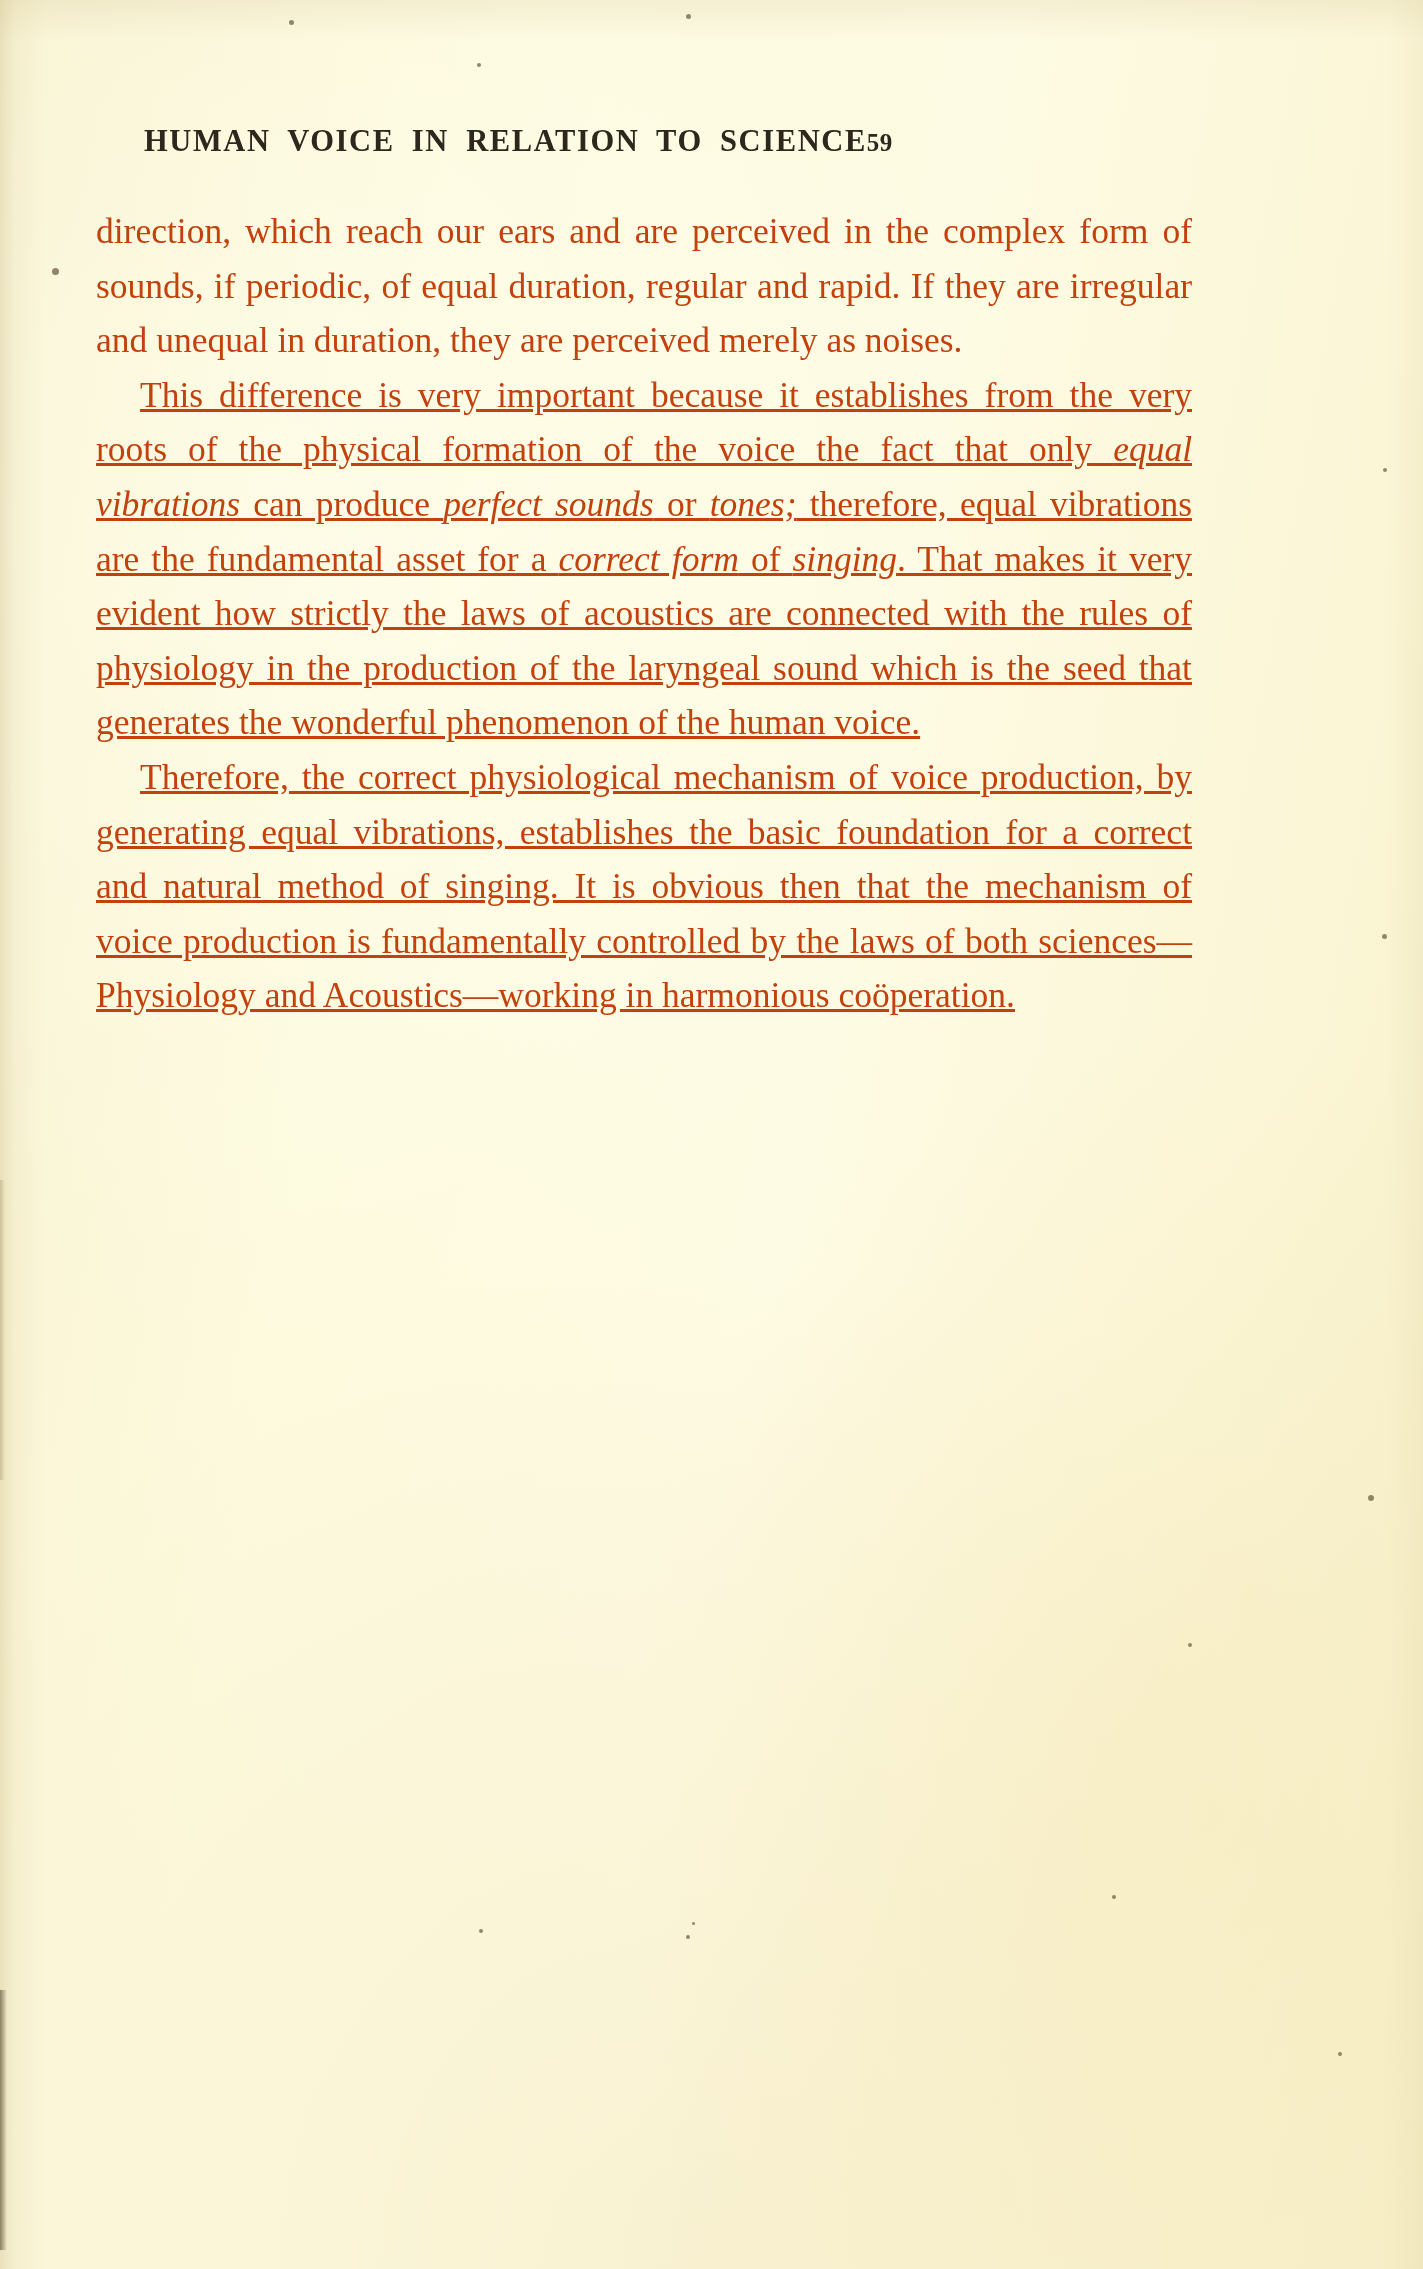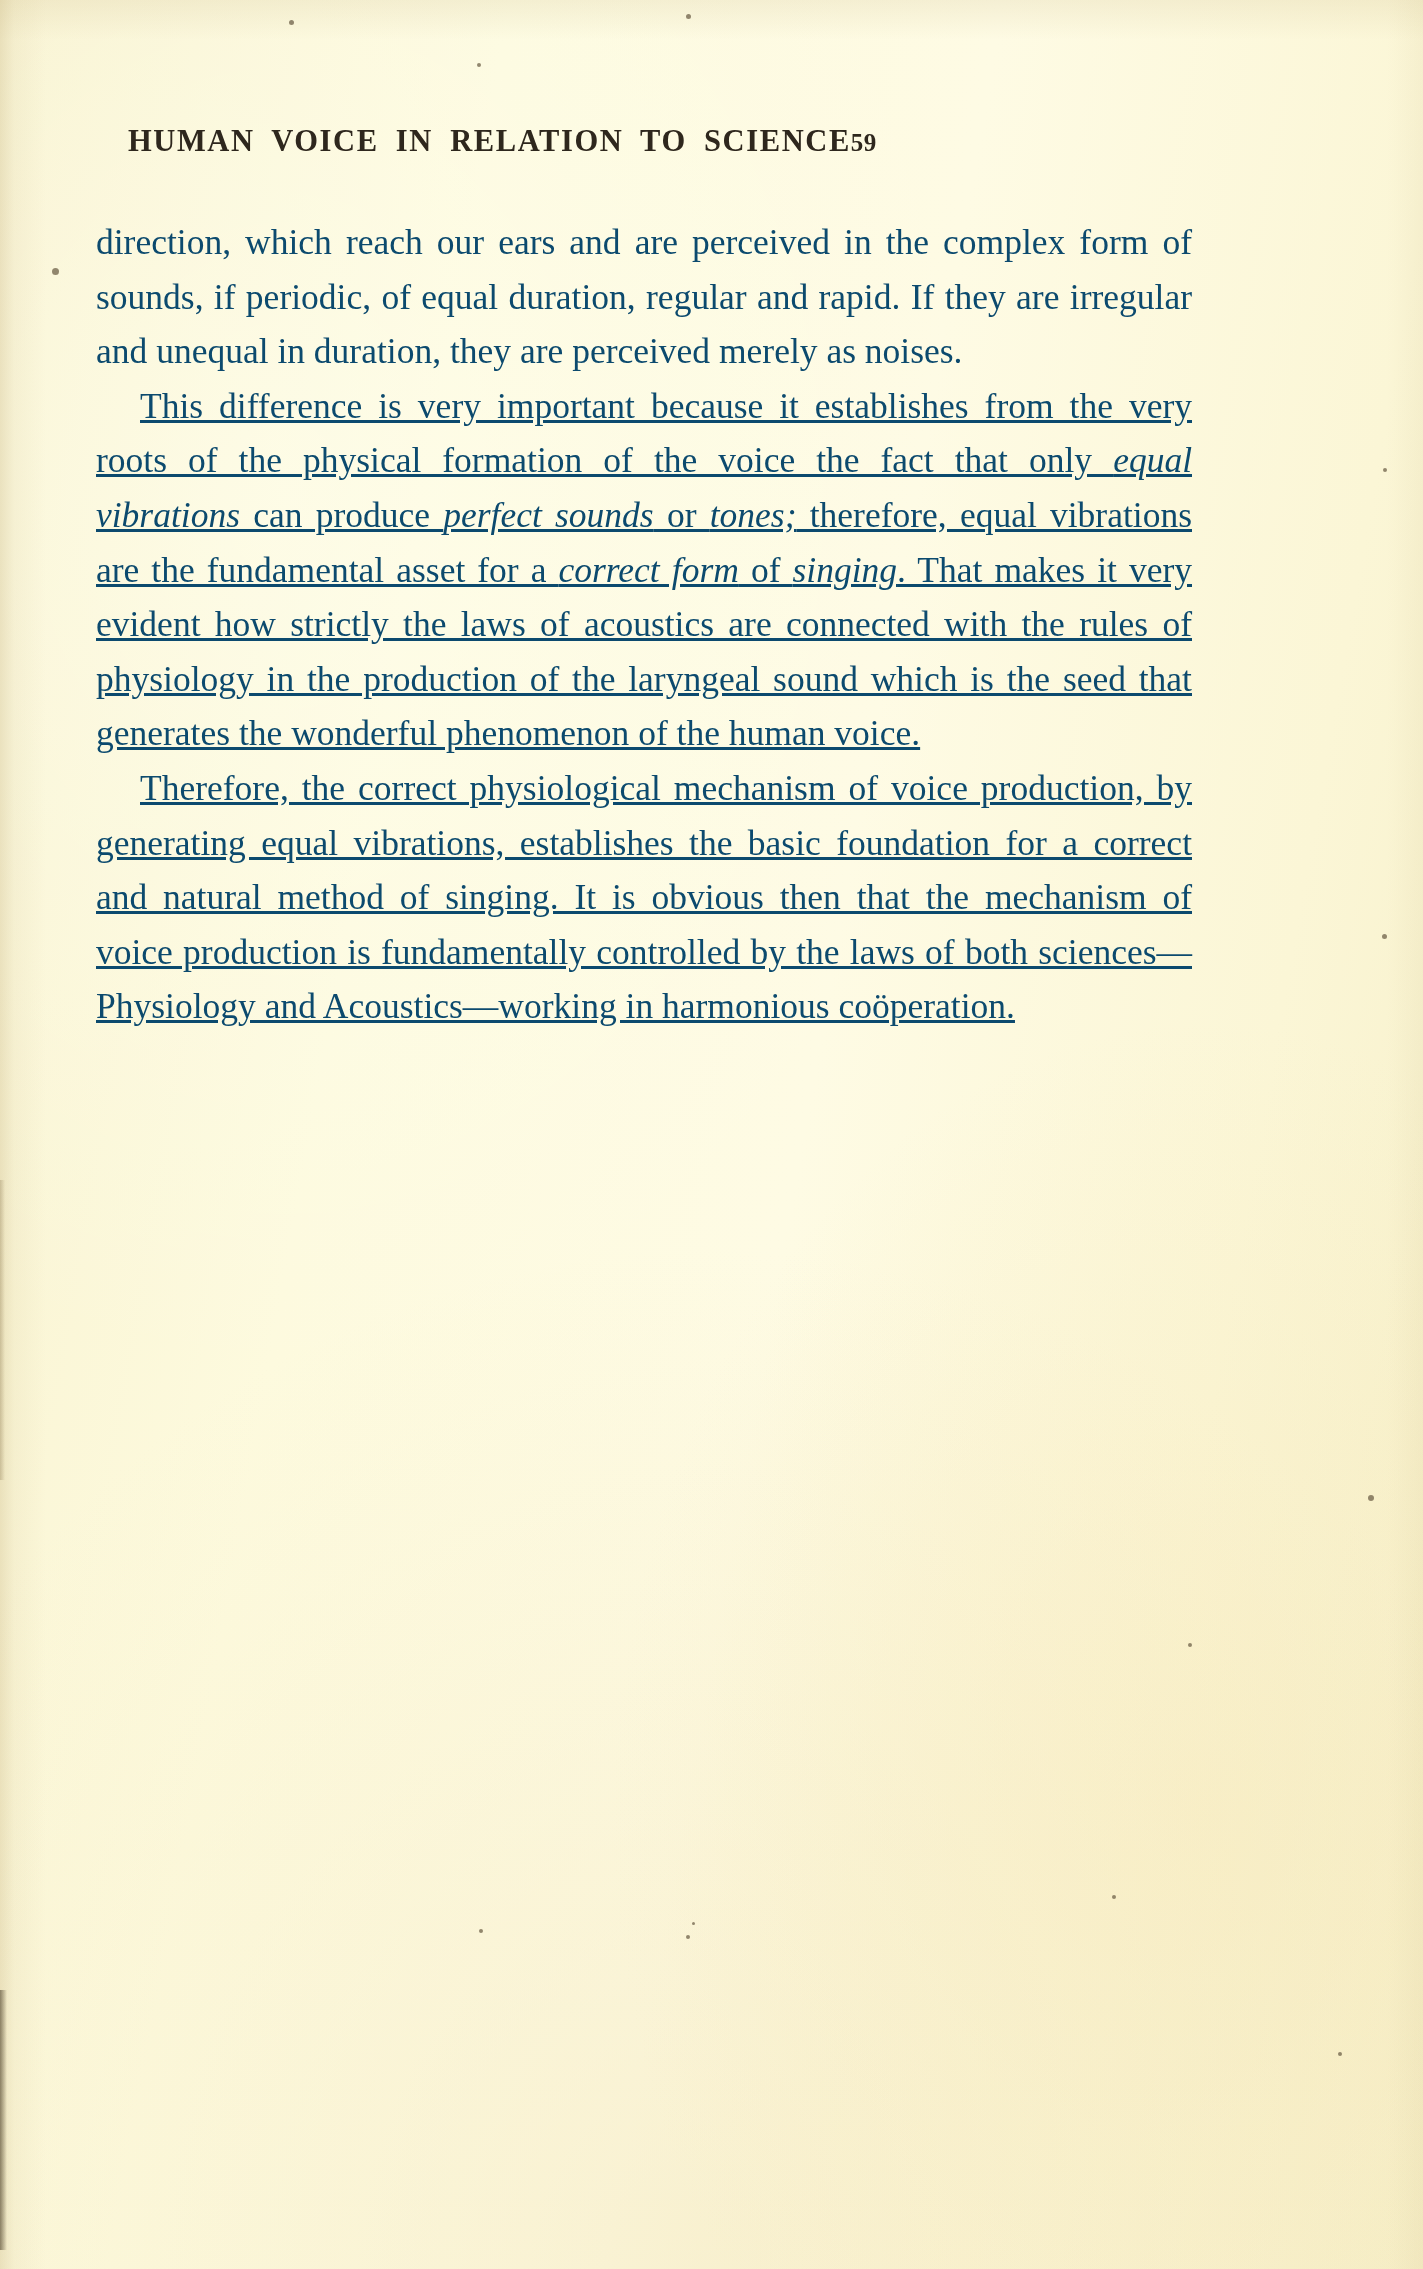--- a/index.html
+++ b/index.html
@@ -61,21 +61,21 @@
 
   
   .content {
     position: absolute;
     left: 0; top: 0;
     width: 1423px;
   }
 
   .running-head {
     position: absolute;
-    left: 128px;
+    left: 144px;
     top: 124px;
     width: 1064px;
     display: flex;
     align-items: baseline;
     justify-content: flex-start;
     text-align: right;
   }
   .running-head .rh-title {
     font-size: 30.5px;
     letter-spacing: 1.6px;
@@ -88,26 +88,26 @@
   .running-head .rh-page {
     font-size: 25px;
     font-weight: 700;
     color: #2e271d;
     letter-spacing: 0.5px;
   }
 
   .body-text {
     position: absolute;
     left: 96px;
-    top: 215px;
+    top: 204px;
     width: 1096px;
     font-size: 35.5px;
     line-height: 54.6px;
     text-align: justify;
-    color: #0c4a6e;
+    color: #c2410c;
   }
   .body-text p {
     margin: 0;
     text-indent: 0;
   }
   .body-text p.indent {
     text-indent: 44px;
     text-decoration: underline;
   }
   .body-text i {

